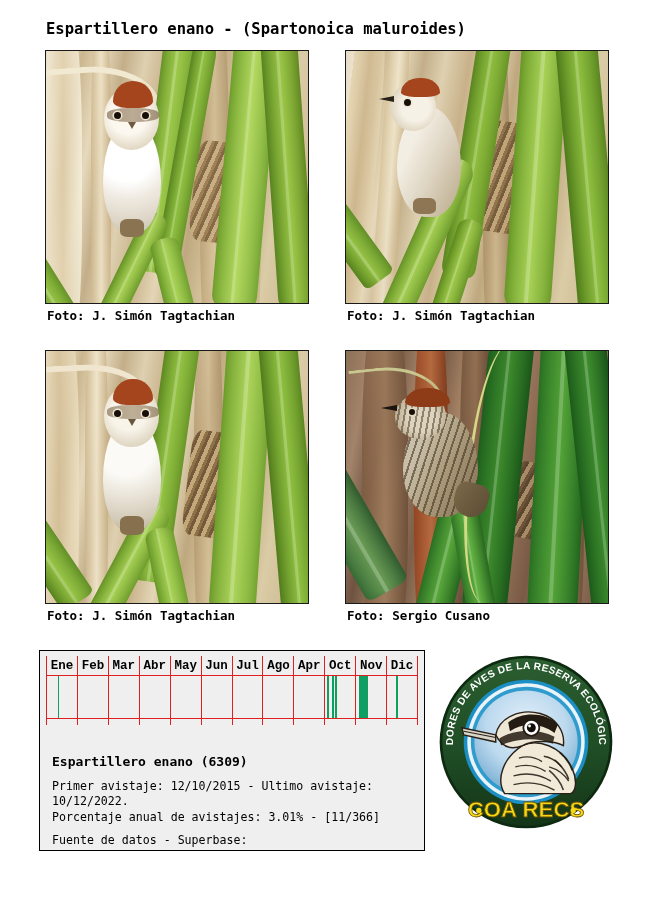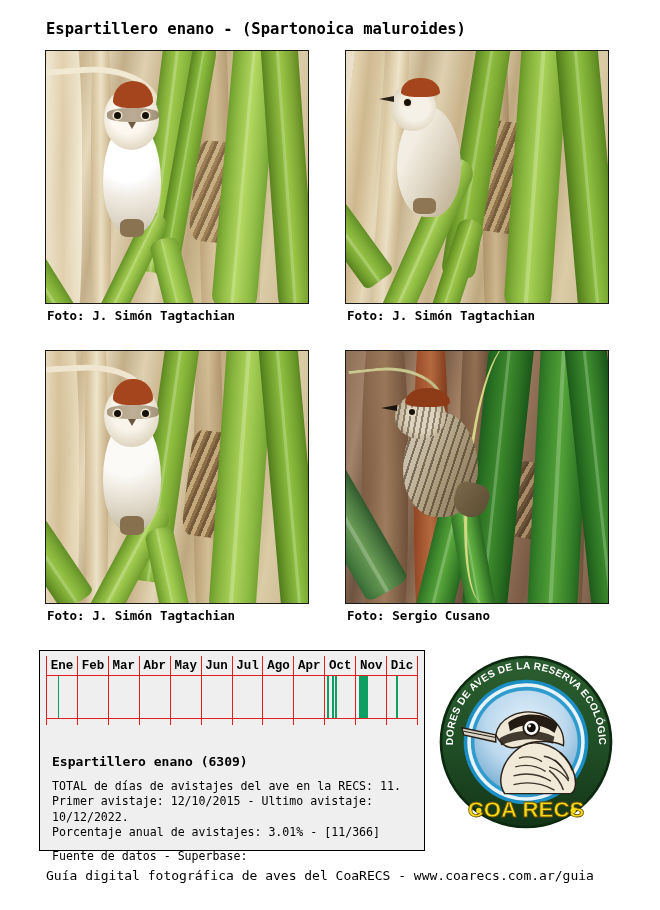--- a/index.html
+++ b/index.html
@@ -501,21 +501,20 @@
               <div class="mark" style="left: 28%; width: 2px; background: rgb(15, 159, 98);"></div>
             </div>
             <div class="cal-foot"></div>
           </div>
         </div>
     </div>
 
     <div class="info">
       <div class="sp-name">Espartillero enano (6309)</div>
       <div class="gap"></div>
-      <div>TOTAL de días de avistajes del ave en la RECS: 11.</div>
       <div>Primer avistaje: 12/10/2015 - Ultimo avistaje: 10/12/2022.</div>
       <div>Porcentaje anual de avistajes: 3.01% - [11/366]</div>
       <div class="gap"></div>
       <div>Fuente de datos - Superbase:</div>
     </div>
   </div>
 
   <div id="logo">
     <svg viewBox="0 0 200 200" width="178" height="178">
       <defs>
@@ -576,14 +575,13 @@
       <text font-family="&quot;Liberation Sans&quot;, sans-serif" font-size="11.4" font-weight="bold" fill="#ffffff" letter-spacing="0.4">
         <textPath href="#arcTop" startOffset="50%" text-anchor="middle" id="ringTextPath">CLUB DE OBSERVADORES DE AVES DE LA RESERVA ECOLÓGICA COSTANERA SUR</textPath>
       </text>
 
       <text x="100" y="184" text-anchor="middle" font-family="&quot;Liberation Sans&quot;, sans-serif" font-size="25" font-weight="bold" fill="#f5d916" stroke="#6b4f06" stroke-width="0.9" id="brandText">COA RECS</text>
       <circle cx="47" cy="177" r="3" fill="#f5d916"></circle>
       <circle cx="153" cy="177" r="3" fill="#f5d916"></circle>
     </svg>
   </div>
 
-  <div class="footer">Guía digital fotográfica de aves del CoaRECS - www.coarecs.com.ar/guia</div>
 </div>
 
 </body></html>

